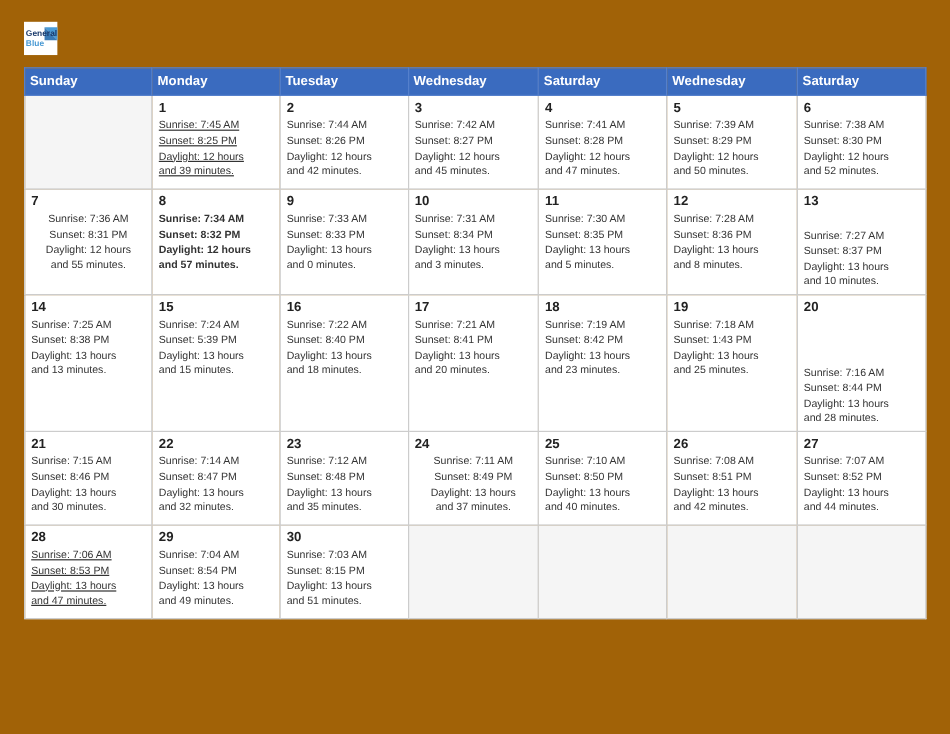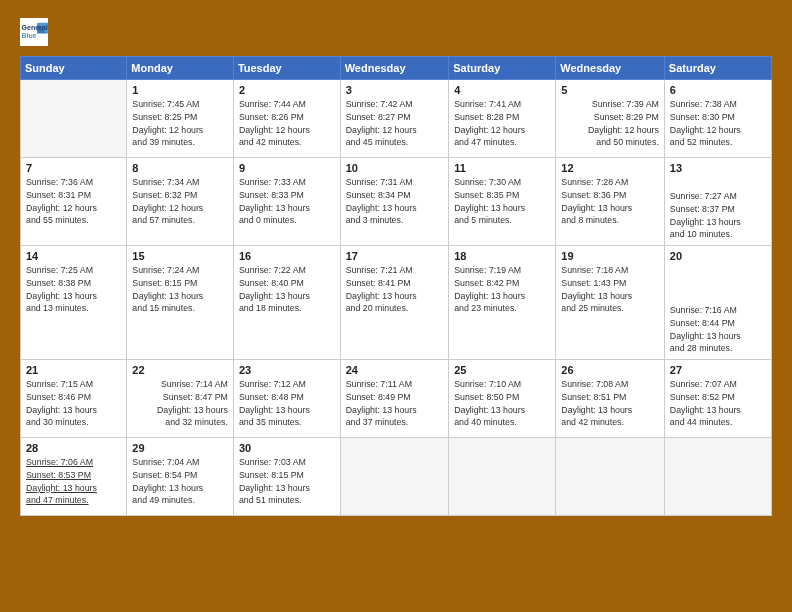--- a/index.html
+++ b/index.html
@@ -112,21 +112,21 @@
           <th>Saturday</th>
           <th>Wednesday</th>
           <th>Saturday</th>
         </tr>
     </thead>
     <tbody id="calendar-body">
     <tr>
           <td class="empty"></td>
           <td>
             <div class="day-num">1</div>
-            <div class="day-info" style="white-space: pre-line;">Sunrise: 7:45 AM
+            <div class="day-info" style="white-space: pre-line; text-decoration: underline;">Sunrise: 7:45 AM
 Sunset: 8:25 PM
 Daylight: 12 hours
 and 39 minutes.</div>
           </td>
           <td>
             <div class="day-num">2</div>
             <div class="day-info" style="white-space: pre-line;">Sunrise: 7:44 AM
 Sunset: 8:26 PM
 Daylight: 12 hours
 and 42 minutes.</div>
@@ -140,44 +140,44 @@
           </td>
           <td>
             <div class="day-num">4</div>
             <div class="day-info" style="white-space: pre-line;">Sunrise: 7:41 AM
 Sunset: 8:28 PM
 Daylight: 12 hours
 and 47 minutes.</div>
           </td>
           <td>
             <div class="day-num">5</div>
-            <div class="day-info" style="white-space: pre-line; text-align: right;">Sunrise: 7:39 AM
+            <div class="day-info" style="white-space: pre-line;">Sunrise: 7:39 AM
 Sunset: 8:29 PM
 Daylight: 12 hours
 and 50 minutes.</div>
           </td>
           <td>
             <div class="day-num">6</div>
             <div class="day-info" style="white-space: pre-line;">Sunrise: 7:38 AM
 Sunset: 8:30 PM
 Daylight: 12 hours
 and 52 minutes.</div>
           </td>
         </tr>
         <tr>
           <td>
             <div class="day-num">7</div>
-            <div class="day-info" style="white-space: pre-line;">Sunrise: 7:36 AM
+            <div class="day-info" style="white-space: pre-line; text-align: center;">Sunrise: 7:36 AM
 Sunset: 8:31 PM
 Daylight: 12 hours
 and 55 minutes.</div>
           </td>
           <td>
             <div class="day-num">8</div>
-            <div class="day-info" style="white-space: pre-line;">Sunrise: 7:34 AM
+            <div class="day-info" style="white-space: pre-line; font-weight: bold;">Sunrise: 7:34 AM
 Sunset: 8:32 PM
 Daylight: 12 hours
 and 57 minutes.</div>
           </td>
           <td>
             <div class="day-num">9</div>
             <div class="day-info" style="white-space: pre-line;">Sunrise: 7:33 AM
 Sunset: 8:33 PM
 Daylight: 13 hours
 and 0 minutes.</div>
@@ -215,21 +215,21 @@
           <td>
             <div class="day-num">14</div>
             <div class="day-info" style="white-space: pre-line;">Sunrise: 7:25 AM
 Sunset: 8:38 PM
 Daylight: 13 hours
 and 13 minutes.</div>
           </td>
           <td>
             <div class="day-num">15</div>
             <div class="day-info" style="white-space: pre-line;">Sunrise: 7:24 AM
-Sunset: 8:15 PM
+Sunset: 5:39 PM
 Daylight: 13 hours
 and 15 minutes.</div>
           </td>
           <td>
             <div class="day-num">16</div>
             <div class="day-info" style="white-space: pre-line;">Sunrise: 7:22 AM
 Sunset: 8:40 PM
 Daylight: 13 hours
 and 18 minutes.</div>
           </td>
@@ -265,35 +265,35 @@
         <tr>
           <td>
             <div class="day-num">21</div>
             <div class="day-info" style="white-space: pre-line;">Sunrise: 7:15 AM
 Sunset: 8:46 PM
 Daylight: 13 hours
 and 30 minutes.</div>
           </td>
           <td>
             <div class="day-num">22</div>
-            <div class="day-info" style="white-space: pre-line; text-align: right;">Sunrise: 7:14 AM
+            <div class="day-info" style="white-space: pre-line;">Sunrise: 7:14 AM
 Sunset: 8:47 PM
 Daylight: 13 hours
 and 32 minutes.</div>
           </td>
           <td>
             <div class="day-num">23</div>
             <div class="day-info" style="white-space: pre-line;">Sunrise: 7:12 AM
 Sunset: 8:48 PM
 Daylight: 13 hours
 and 35 minutes.</div>
           </td>
           <td>
             <div class="day-num">24</div>
-            <div class="day-info" style="white-space: pre-line;">Sunrise: 7:11 AM
+            <div class="day-info" style="white-space: pre-line; text-align: center;">Sunrise: 7:11 AM
 Sunset: 8:49 PM
 Daylight: 13 hours
 and 37 minutes.</div>
           </td>
           <td>
             <div class="day-num">25</div>
             <div class="day-info" style="white-space: pre-line;">Sunrise: 7:10 AM
 Sunset: 8:50 PM
 Daylight: 13 hours
 and 40 minutes.</div>

